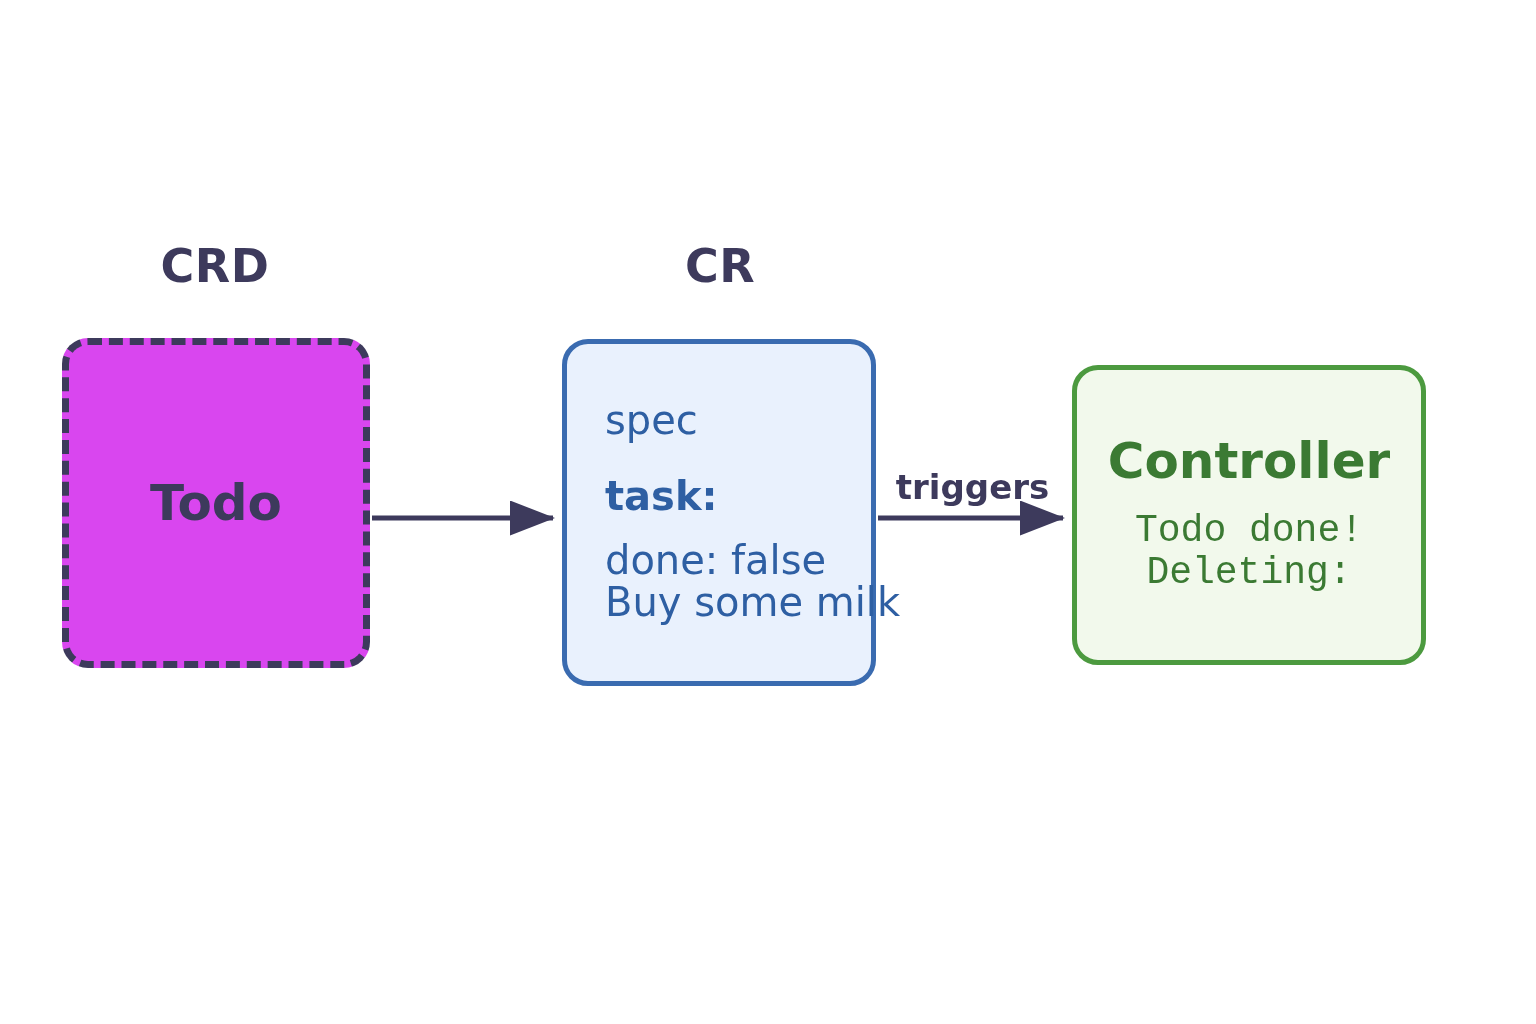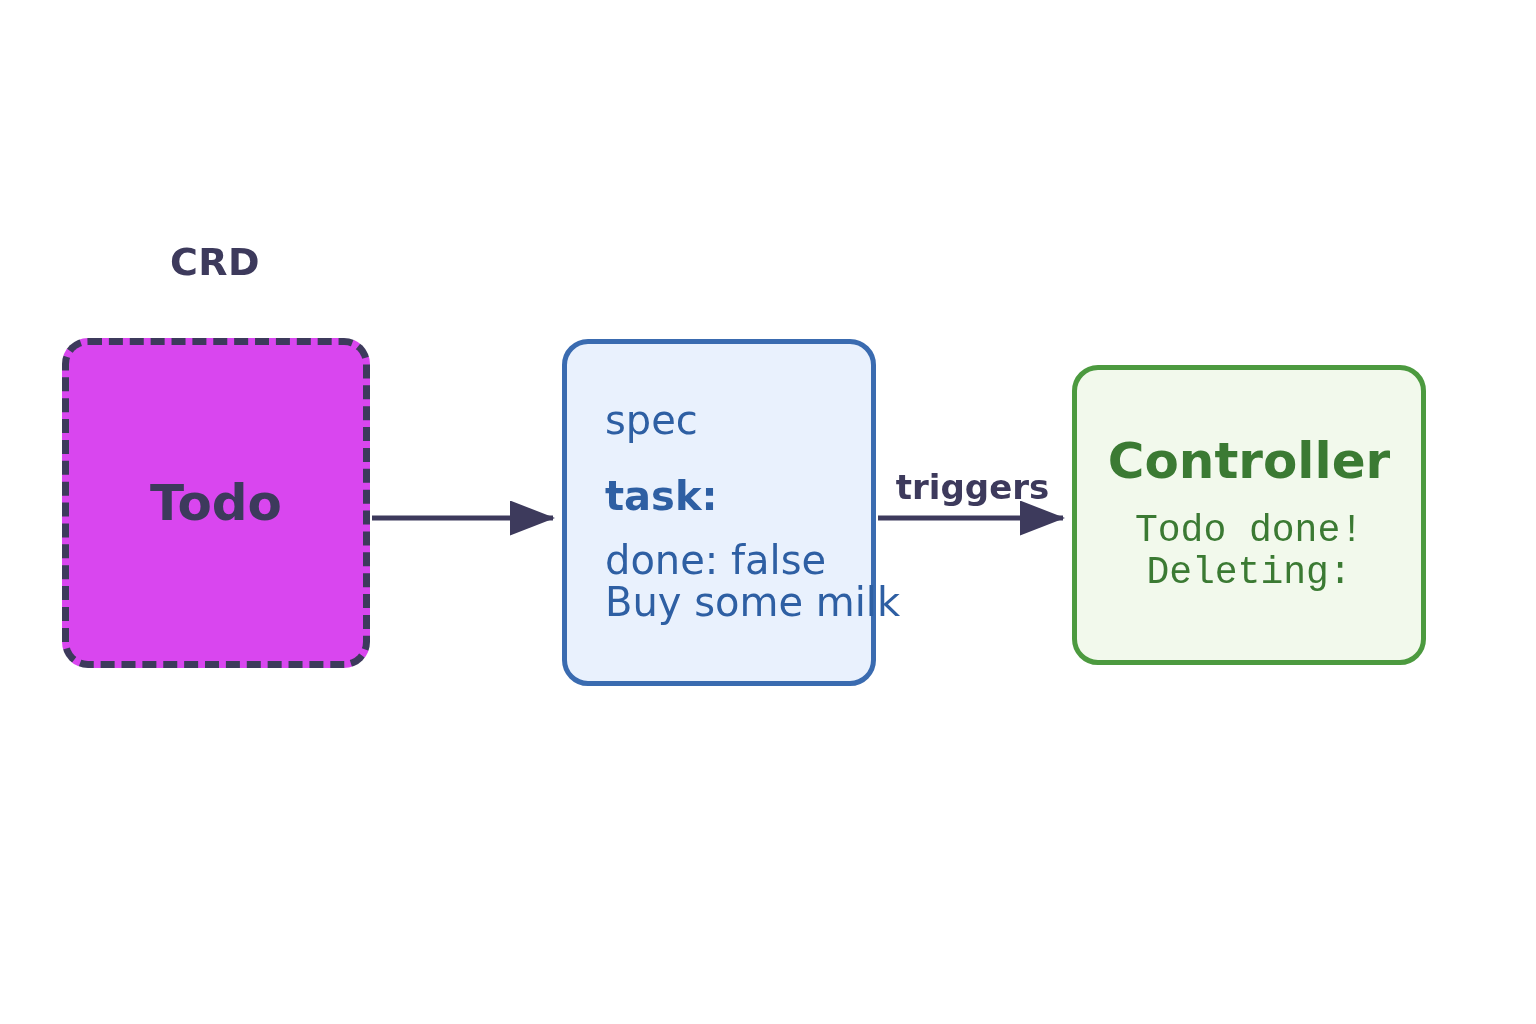--- a/index.html
+++ b/index.html
@@ -18,21 +18,21 @@
     width: 1536px;
     height: 1024px;
     background: #ffffff;
   }
 
   
   .node-caption {
     position: absolute;
     font-family: "DejaVu Sans", sans-serif;
     font-weight: bold;
-    font-size: 38px;
+    font-size: 46px;
     line-height: 1;
     color: #3d3a5c;
     text-align: center;
     white-space: nowrap;
     letter-spacing: 0.5px;
   }
   #caption-crd { left: 60px;  top: 243px; width: 310px; }
   #caption-cr  { left: 560px; top: 243px; width: 320px; }
 
   
@@ -160,20 +160,21 @@
 
 
   <div class="edge-label" id="label-triggers">triggers</div>
 
   <div class="node-caption" id="caption-crd">CRD</div>
 
   <div class="node-box" id="box-crd">
     <div class="node-label">Todo</div>
   </div>
 
+  <div class="node-caption" id="caption-cr">CR</div>
 
   <div class="node-box" id="box-cr">
     <div class="cr-line cr-spec">spec</div>
     <div class="cr-line cr-task">task:</div>
     <div class="cr-line">done: false</div>
     <div class="cr-line cr-value">Buy some milk</div>
   </div>
 
   <div class="node-box" id="box-controller">
     <div class="ctrl-title">Controller</div>

